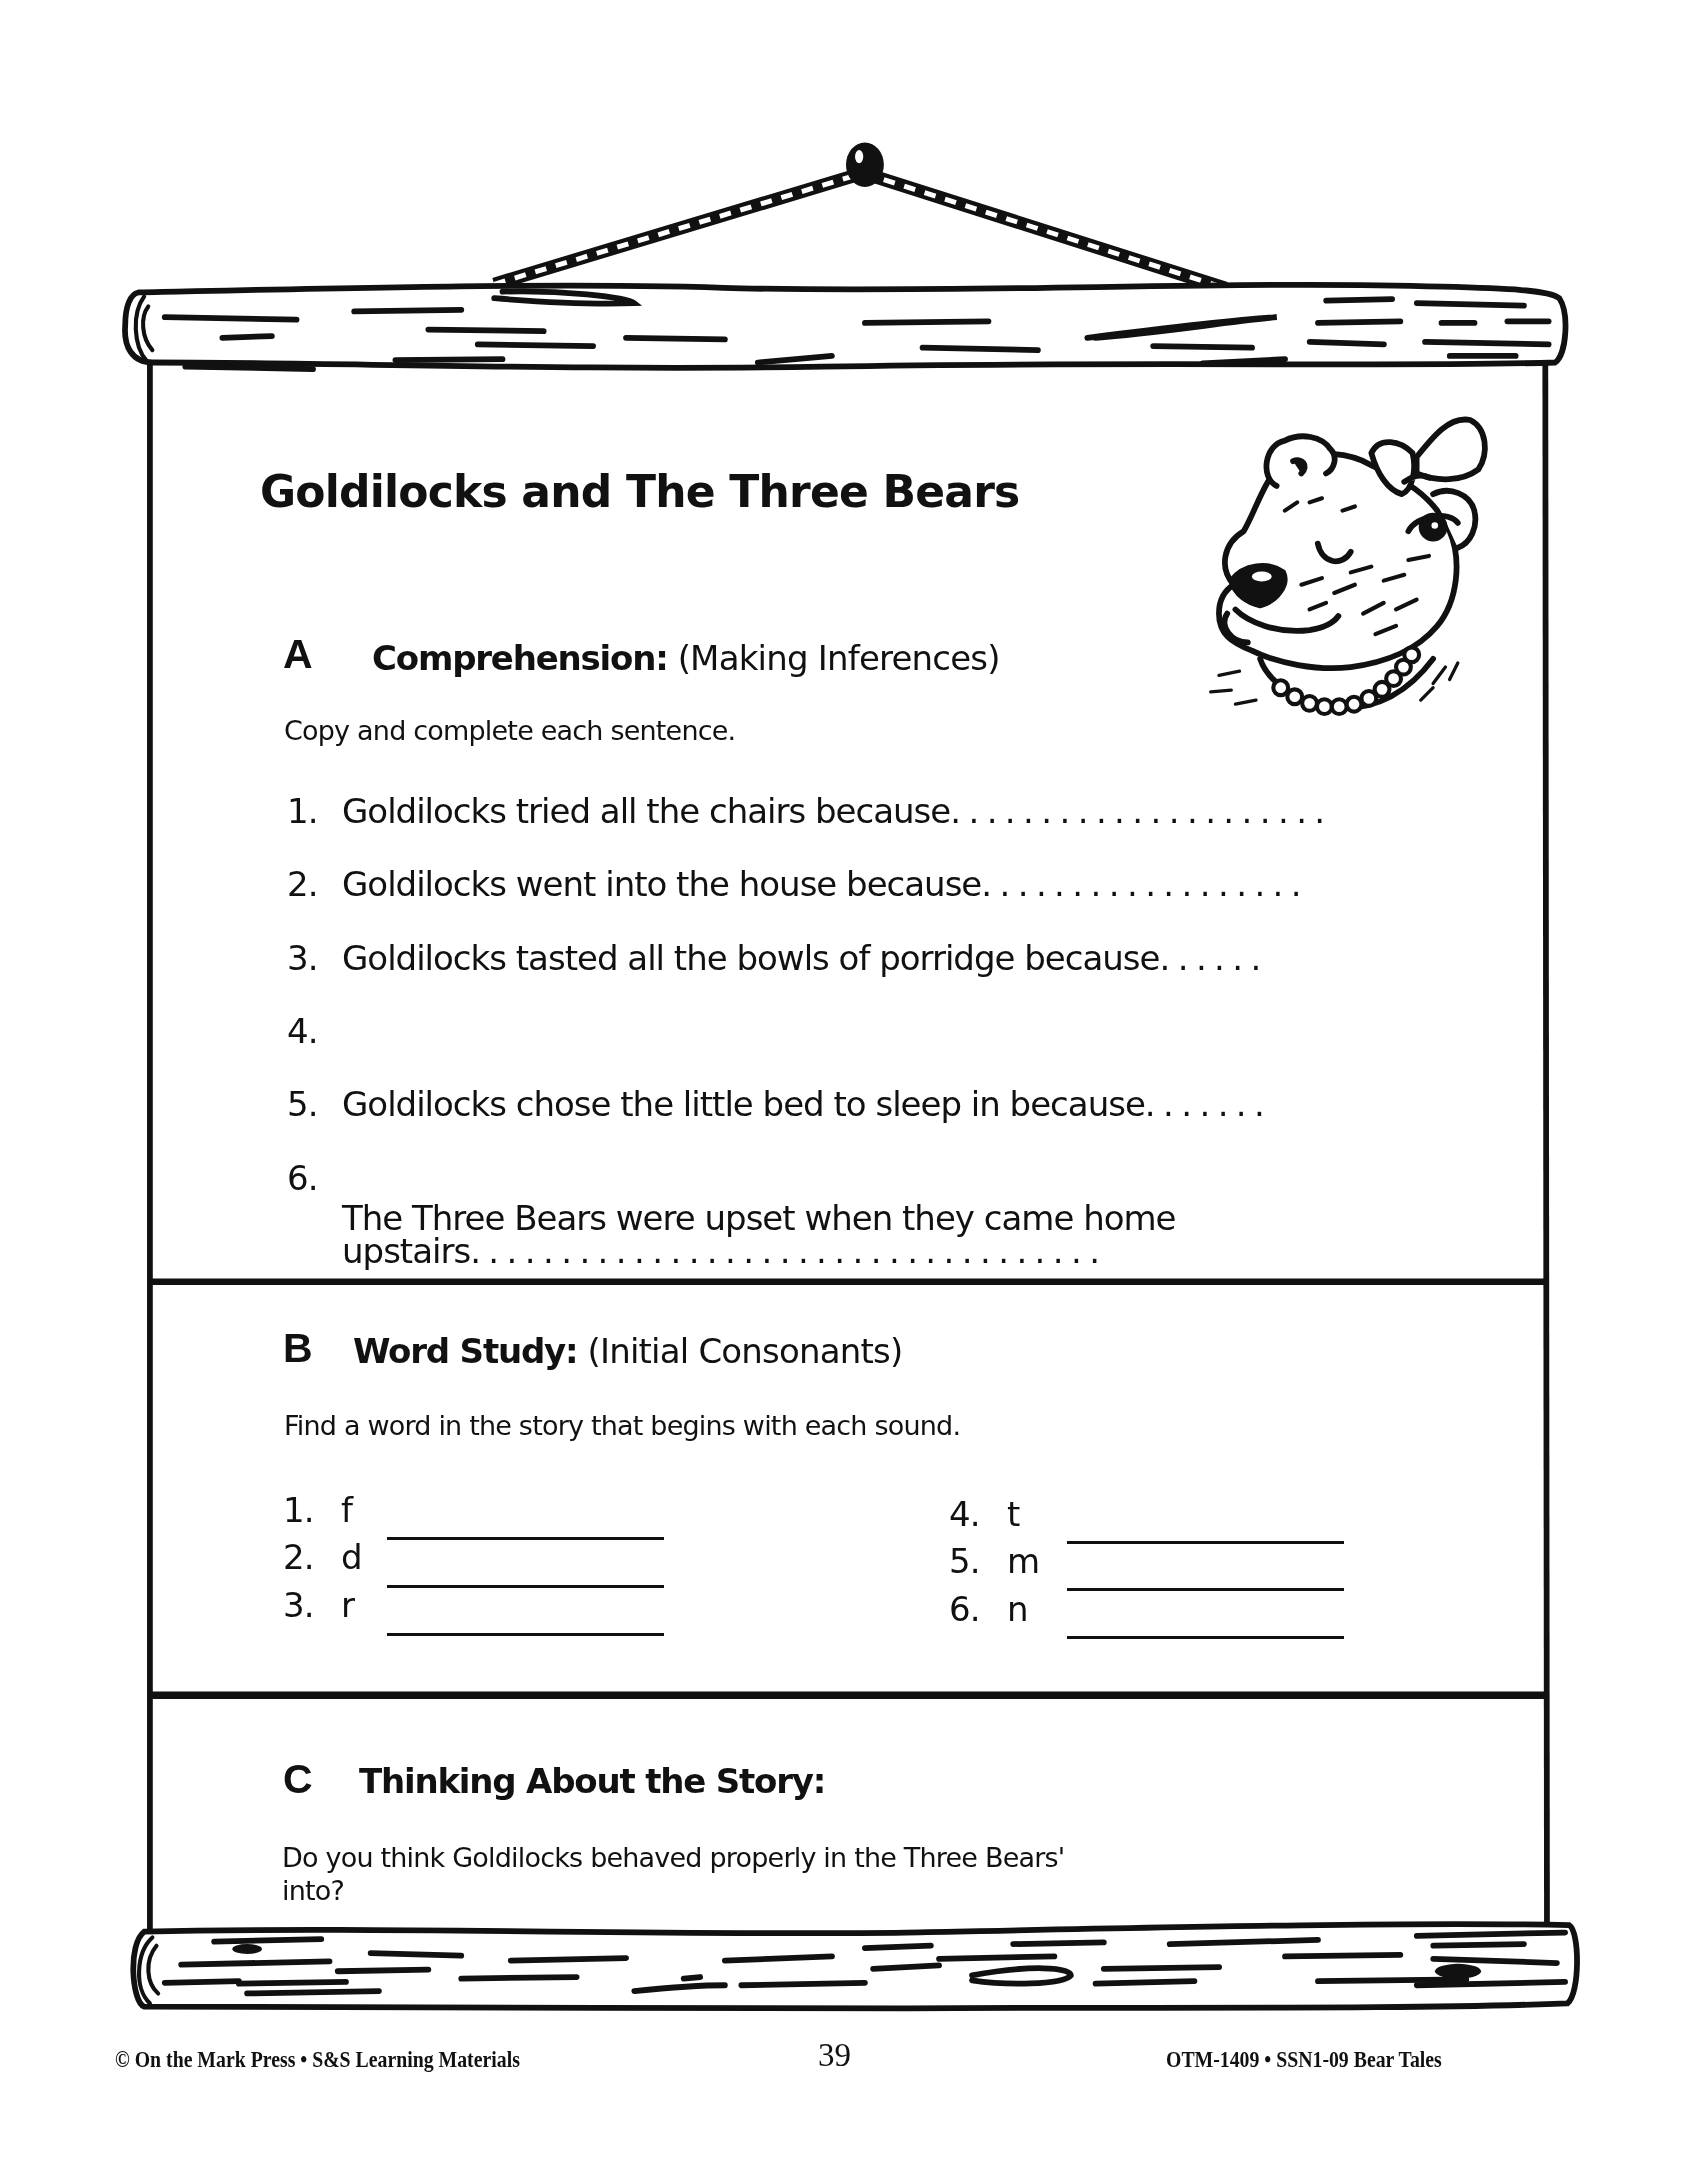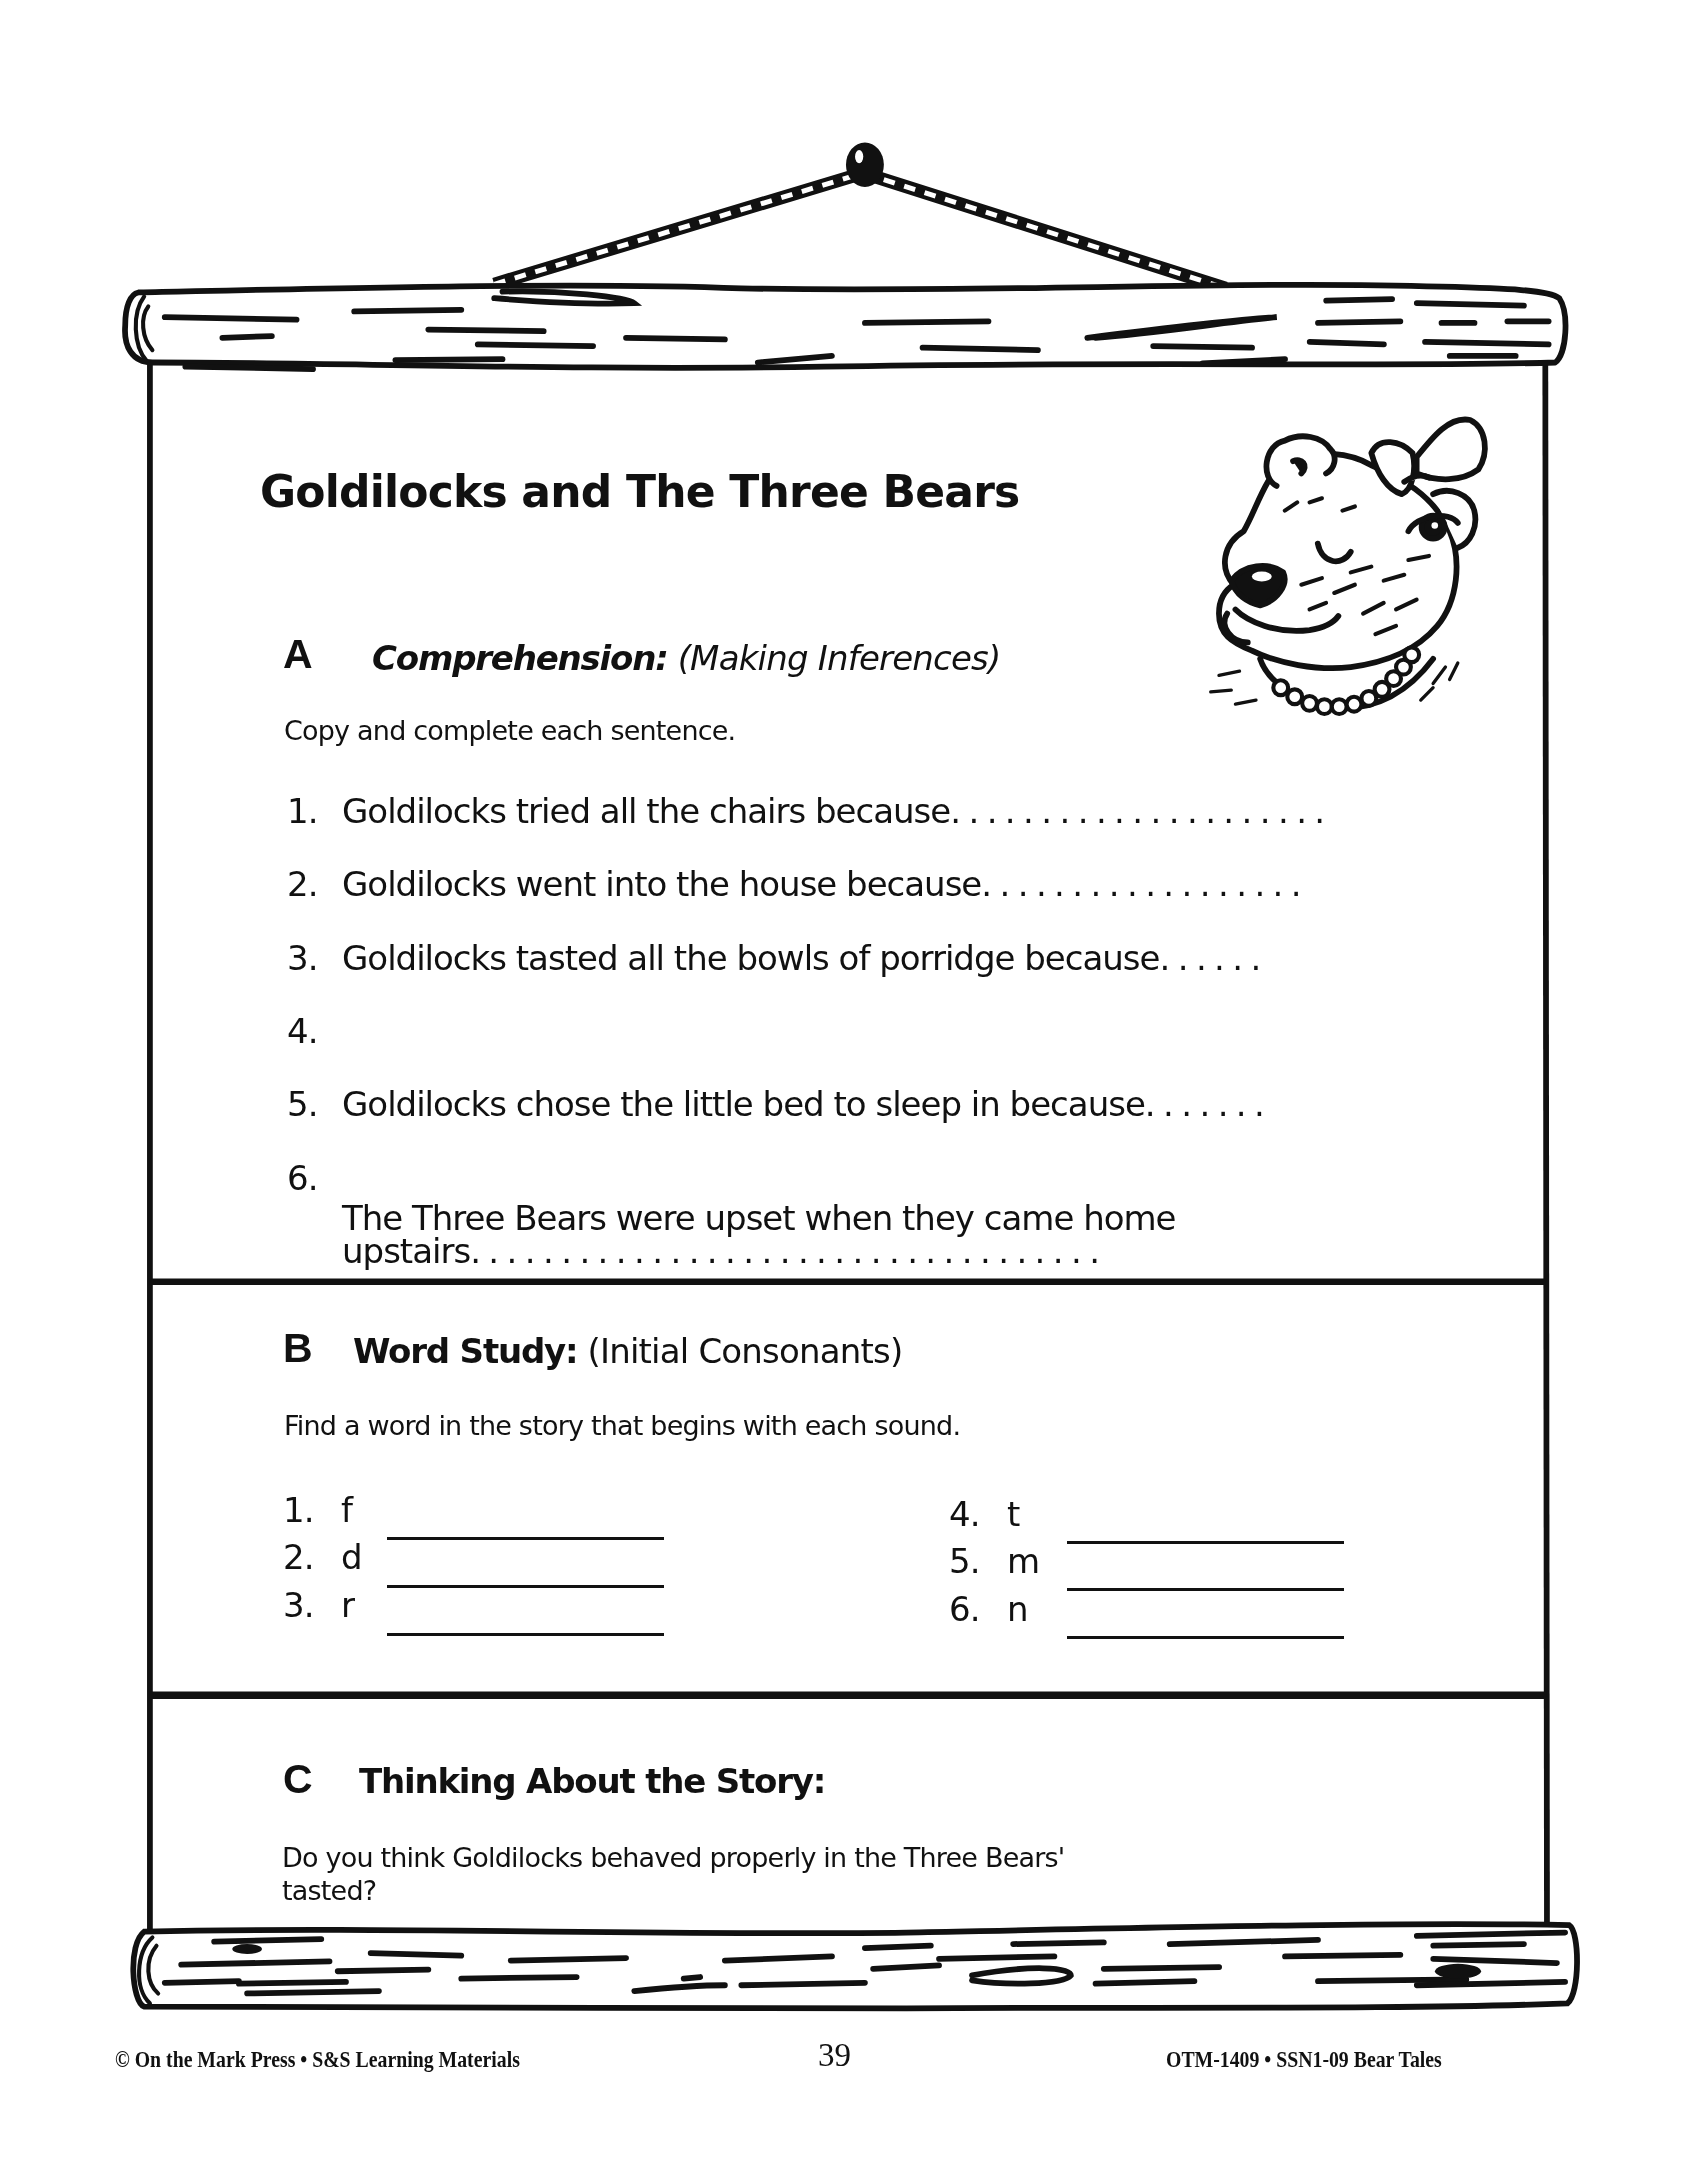--- a/index.html
+++ b/index.html
@@ -168,21 +168,21 @@
         <path d="M320 355 L330 335"></path>
         <path d="M285 380 L300 365"></path>
     </g>
   </g>
 </svg>
 
 <div class="abs title">Goldilocks and The Three Bears</div>
 
 <section>
   <div class="abs sec-letter" style="left:283px;top:631px;">A</div>
-  <div class="abs sec-head" style="left:372px;top:638px;font-style:italic;">
+  <div class="abs sec-head" style="left:372px;top:638px;">
     <b>Comprehension:</b>
     <span>(Making Inferences)</span>
   </div>
   <div class="abs instr" style="left:284px;top:715px;">Copy and complete each sentence.</div>
 
   <div class="abs item" style="left:0;top:791px;width:1687px;height:41px;">
     <span class="num">1.</span>
     <span class="itxt"><span>Goldilocks tried all the chairs because</span><span class="dots">.....................</span></span>
   </div>
   <div class="abs item" style="left:0;top:864px;width:1687px;height:41px;">
@@ -242,21 +242,21 @@
   <div class="blank" style="left:1067px;top:1636px;width:277px;"></div>
 </section>
 
 <section>
   <div class="abs sec-letter" style="left:283px;top:1756px;">C</div>
   <div class="abs sec-head" style="left:359px;top:1761px;">
     <b>Thinking About the Story:</b>
   </div>
   <div class="abs instr" style="left:282px;top:1841px;line-height:33px;">
     <span>Do you think Goldilocks behaved properly in the Three Bears'</span><br>
-    <span>tasted?</span>
+    <span>into?</span>
   </div>
 </section>
 
 <footer>
   <div class="abs footer" style="left:115px;top:2047px;">© On the Mark Press • S&amp;S Learning Materials</div>
   <div class="abs pg" style="left:818px;top:2037px;">39</div>
   <div class="abs footer" style="left:1166px;top:2047px;">OTM-1409 • SSN1-09 Bear Tales</div>
 </footer>
 
 

